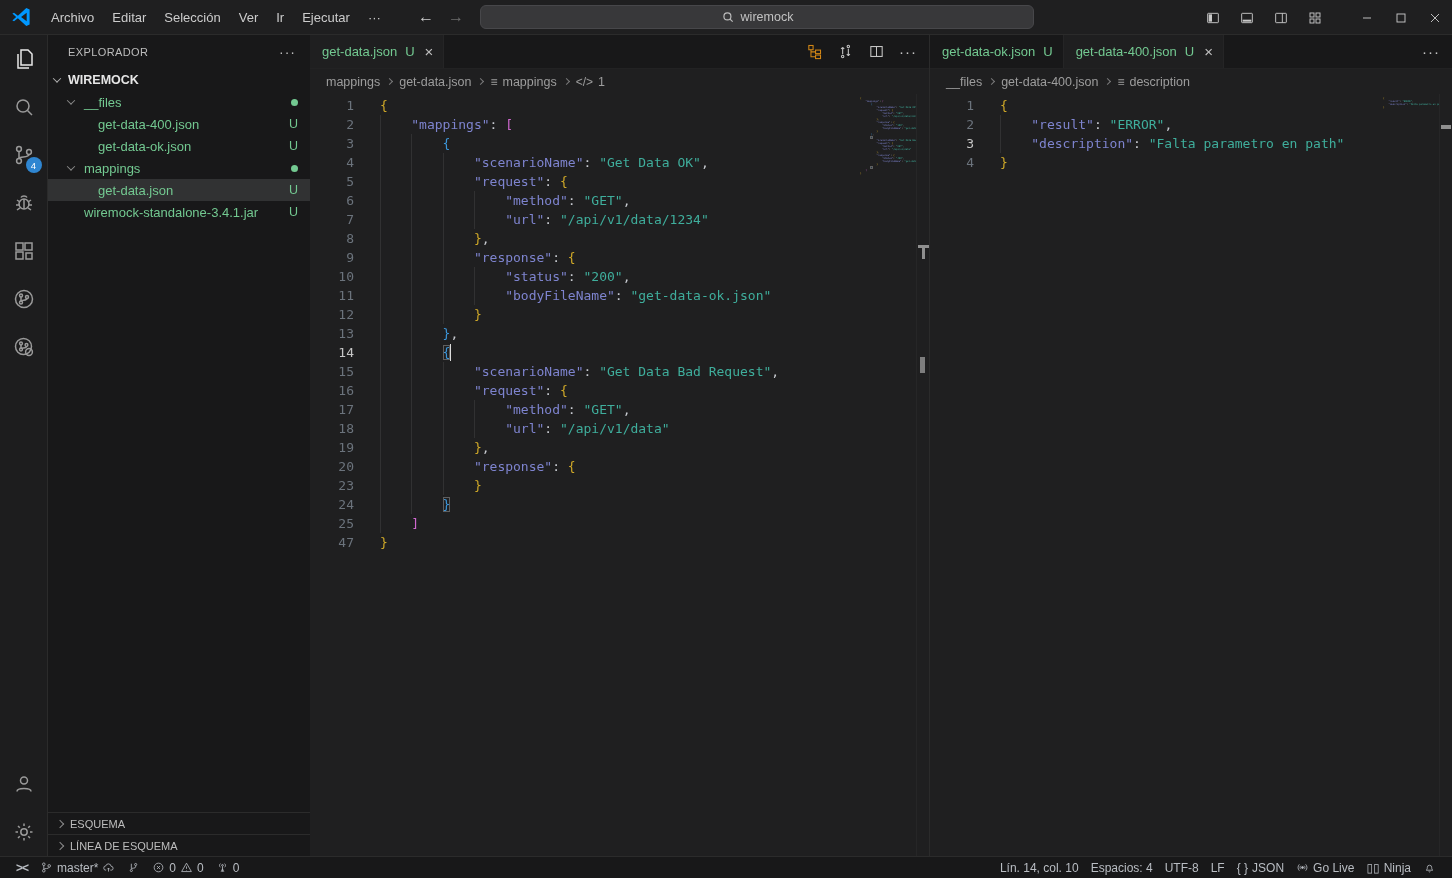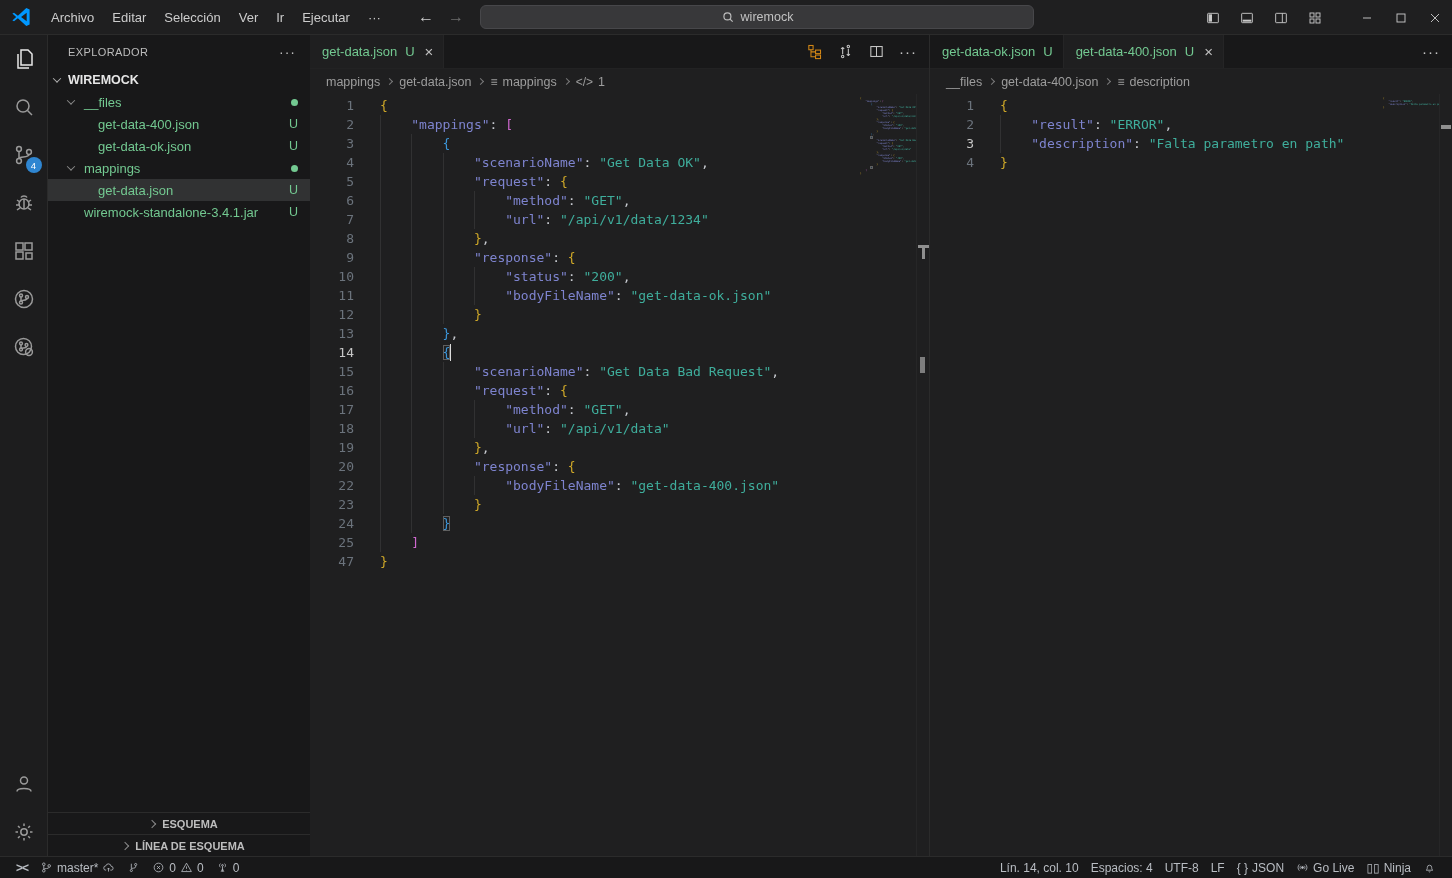--- a/index.html
+++ b/index.html
@@ -44,21 +44,21 @@
   .tree { flex:1; overflow:hidden; font-size:13px; }
   .row { height:22px; display:flex; align-items:center; color:#73c991; position:relative; }
   .row.selected { background:#313233; }
   .row .chev { margin-right:4px; }
   .root-row { color:#e6e6e6; font-weight:bold; font-size:12.5px; }
   .row .spacer16 { display:inline-block; width:16px; flex:none; }
   .badge-col { position:absolute; right:12px; font-size:12.5px; color:#73c991; }
   .dot { width:7px; height:7px; border-radius:50%; background:#73c991; display:inline-block; }
   .sb-sections { }
   .sb-section { height:22px; border-top:1px solid #2b2b2b; display:flex; align-items:center;
-    font-size:11px; font-weight:bold; color:#bdbdbd; padding-left:6px;justify-content:center; }
+    font-size:11px; font-weight:normal; color:#bdbdbd; padding-left:6px; }
   .chev { width:6px; height:6px; border-right:1.2px solid #b0b0b0; border-bottom:1.2px solid #b0b0b0;
     display:inline-block; flex:none; }
   .chev.down { transform:rotate(45deg) translate(-1px,-1px); }
   .chev.right { transform:rotate(-45deg); }
   .chev.dim { border-color:#8a8a8a; }
 
   
   .editors { flex:1; display:flex; }
   .group { display:flex; flex-direction:column; background:#1f1f20; }
   .group1 { width:620px; border-right:1px solid #2b2b2b; }
@@ -402,21 +402,20 @@
             <div class="cl"><span class="ln">11</span><span class="lc"><span class="ws" style="width:16ch"></span><span class="tk-k">"bodyFileName"</span><span class="tk-p">: </span><span class="tk-s">"get-data-ok.json"</span></span></div>
             <div class="cl"><span class="ln">12</span><span class="lc"><span class="ws" style="width:12ch"></span><span class="tk-b1">}</span></span></div>
             <div class="cl"><span class="ln">13</span><span class="lc"><span class="ws" style="width:8ch"></span><span class="tk-b3">}</span><span class="tk-p">,</span></span></div>
             <div class="cl"><span class="ln active">14</span><span class="lc"><span class="ws" style="width:8ch"></span><span class="tk-b3 tk-m">{</span><span class="cursor"></span></span></div>
             <div class="cl"><span class="ln">15</span><span class="lc"><span class="ws" style="width:12ch"></span><span class="tk-k">"scenarioName"</span><span class="tk-p">: </span><span class="tk-s">"Get Data Bad Request"</span><span class="tk-p">,</span></span></div>
             <div class="cl"><span class="ln">16</span><span class="lc"><span class="ws" style="width:12ch"></span><span class="tk-k">"request"</span><span class="tk-p">: </span><span class="tk-b1">{</span></span></div>
             <div class="cl"><span class="ln">17</span><span class="lc"><span class="ws" style="width:16ch"></span><span class="tk-k">"method"</span><span class="tk-p">: </span><span class="tk-s">"GET"</span><span class="tk-p">,</span></span></div>
             <div class="cl"><span class="ln">18</span><span class="lc"><span class="ws" style="width:16ch"></span><span class="tk-k">"url"</span><span class="tk-p">: </span><span class="tk-s">"/api/v1/data"</span></span></div>
             <div class="cl"><span class="ln">19</span><span class="lc"><span class="ws" style="width:12ch"></span><span class="tk-b1">}</span><span class="tk-p">,</span></span></div>
             <div class="cl"><span class="ln">20</span><span class="lc"><span class="ws" style="width:12ch"></span><span class="tk-k">"response"</span><span class="tk-p">: </span><span class="tk-b1">{</span></span></div>
-            <div class="cl"><span class="ln">22</span><span class="lc"><span class="ws" style="width:16ch"></span><span class="tk-k">"bodyFileName"</span><span class="tk-p">: </span><span class="tk-s">"get-data-400.json"</span></span></div>
             <div class="cl"><span class="ln">23</span><span class="lc"><span class="ws" style="width:12ch"></span><span class="tk-b1">}</span></span></div>
             <div class="cl"><span class="ln">24</span><span class="lc"><span class="ws" style="width:8ch"></span><span class="tk-b3 tk-m">}</span></span></div>
             <div class="cl"><span class="ln">25</span><span class="lc"><span class="ws" style="width:4ch"></span><span class="tk-b2">]</span></span></div>
             <div class="cl"><span class="ln">47</span><span class="lc"><span class="tk-b1">}</span></span></div>
           </div>
         <div class="minimap">
             <pre><div><span class="tk-b1">{</span></div><div>    <span class="tk-k">"mappings"</span><span class="tk-p">: </span><span class="tk-b2">[</span></div><div>        <span class="tk-b3">{</span></div><div>            <span class="tk-k">"scenarioName"</span><span class="tk-p">: </span><span class="tk-s">"Get Data OK"</span></div><div>            <span class="tk-k">"request"</span><span class="tk-p">: </span><span class="tk-b1">{</span></div><div>                <span class="tk-k">"method"</span><span class="tk-p">: </span><span class="tk-s">"GET"</span><span class="tk-p">,</span></div><div>                <span class="tk-k">"url"</span><span class="tk-p">: </span><span class="tk-s">"/api/v1/data/1234"</span></div><div>            <span class="tk-b1">}</span><span class="tk-p">,</span></div><div>            <span class="tk-k">"response"</span><span class="tk-p">: </span><span class="tk-b1">{</span></div><div>                <span class="tk-k">"status"</span><span class="tk-p">: </span><span class="tk-s">"200"</span><span class="tk-p">,</span></div><div>                <span class="tk-k">"bodyFileName"</span><span class="tk-p">: </span><span class="tk-s">"get-data-ok.json"</span></div><div>            <span class="tk-b1">}</span></div><div>        <span class="tk-b3">}</span><span class="tk-p">,</span></div><div>        <span class="tk-b3 tk-m">{</span></div><div>            <span class="tk-k">"scenarioName"</span><span class="tk-p">: </span><span class="tk-s">"Get Data Bad Request"</span></div><div>            <span class="tk-k">"request"</span><span class="tk-p">: </span><span class="tk-b1">{</span></div><div>                <span class="tk-k">"method"</span><span class="tk-p">: </span><span class="tk-s">"GET"</span><span class="tk-p">,</span></div><div>                <span class="tk-k">"url"</span><span class="tk-p">: </span><span class="tk-s">"/api/v1/data"</span></div><div>            <span class="tk-b1">}</span><span class="tk-p">,</span></div><div>            <span class="tk-k">"response"</span><span class="tk-p">: </span><span class="tk-b1">{</span></div><div>                <span class="tk-k">"status"</span><span class="tk-p">: </span><span class="tk-s">"400"</span><span class="tk-p">,</span></div><div>                <span class="tk-k">"bodyFileName"</span><span class="tk-p">: </span><span class="tk-s">"get-data-400.json"</span></div><div>            <span class="tk-b1">}</span></div><div>        <span class="tk-b3 tk-m">}</span></div><div>    <span class="tk-b2">]</span></div><div><span class="tk-b1">}</span></div></pre>
           </div>
         <div class="ruler">
           <div class="rmark" style="top:151px;left:1px;width:11px;height:3px;"></div>

